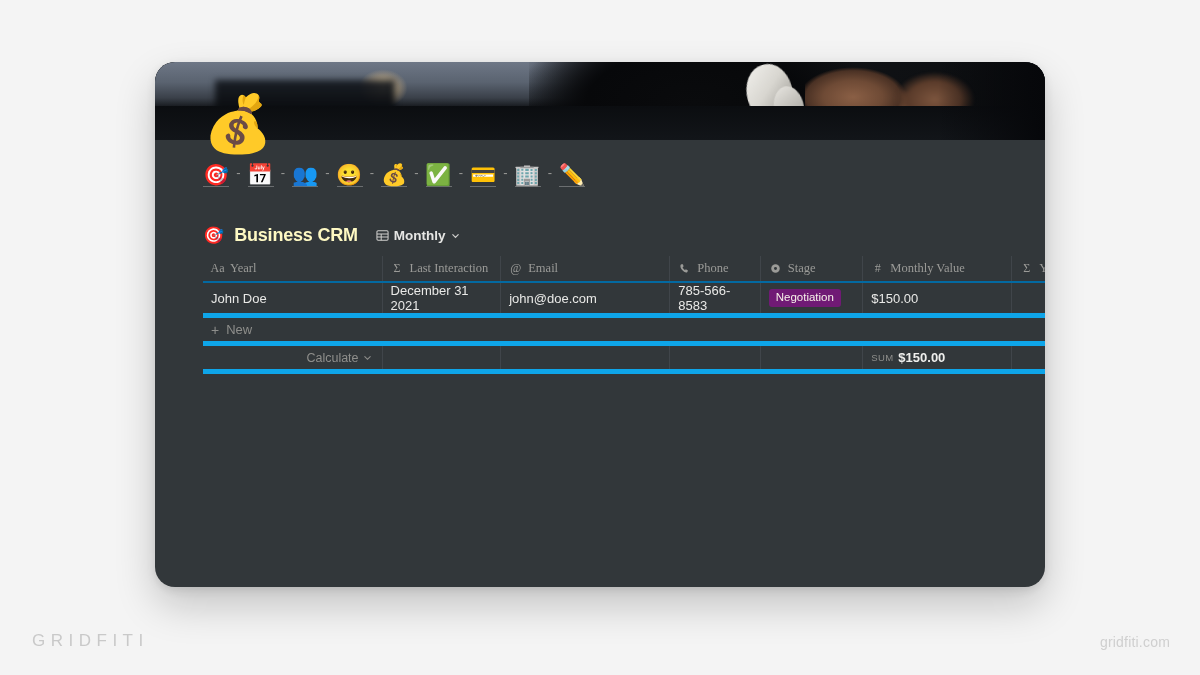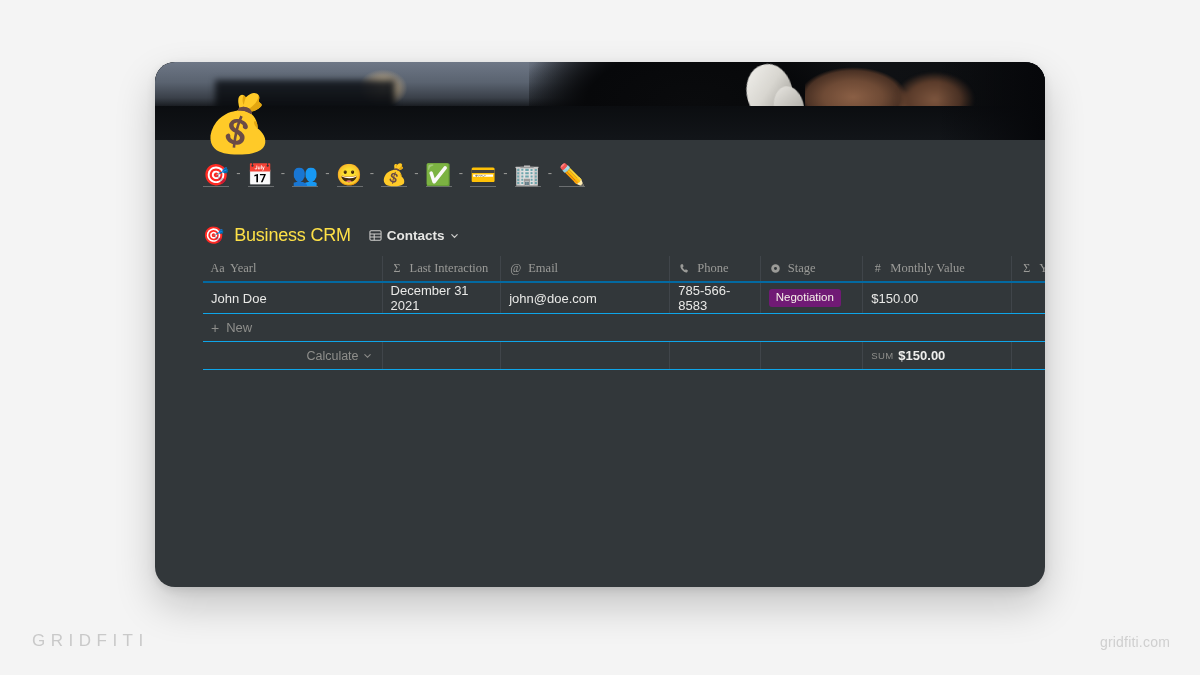--- a/index.html
+++ b/index.html
@@ -201,22 +201,22 @@
     gap: 10px;
   }
   .db-icon {
     font-size: 17px;
     line-height: 1;
     position: relative;
     top: 0px;
   }
   .db-title {
     font-size: 18px;
-    font-weight: 400;
-    color: #fde047;
+    font-weight: 700;
+    color: #fef9c3;
     letter-spacing: -0.2px;
   }
   .db-view {
     display: flex;
     align-items: center;
     gap: 5px;
     margin-left: 8px;
     color: #e6e6e4;
     font-size: 13.5px;
     font-weight: 600;
@@ -259,21 +259,21 @@
     color: #9b9b98;
     font-size: 12px;
     display: inline-flex;
     align-items: center;
     justify-content: center;
     width: 13px;
     flex: none;
   }
   table.db tbody td {
     height: 28px;
-    border-bottom: 1px solid #0ea5e9;
+    border-bottom: 5px solid #0ea5e9;
     color: #e9e9e7;
     font-size: 13px;
   }
   td.cell-name { font-weight: 700; color: #fff; }
   td.num { text-align: right; }
   .badge {
     display: inline-block;
     background: #701a75;
     color: #f7f2e9;
     font-size: 11.5px;
@@ -395,21 +395,21 @@
       <span class="db-title">Business CRM</span>
       <span class="db-view">
         <span>
           <svg width="13" height="13" viewBox="0 0 14 14" fill="none" stroke="#cfcfcd" stroke-width="1.1">
             <rect x="1" y="2" width="12" height="10" rx="1.2"></rect>
             <line x1="1" y1="5.4" x2="13" y2="5.4"></line>
             <line x1="1" y1="8.7" x2="13" y2="8.7"></line>
             <line x1="5.6" y1="5.4" x2="5.6" y2="12"></line>
           </svg>
         </span>
-        <span>Contacts</span>
+        <span>Monthly</span>
         <span class="chev">
           <svg width="9" height="9" viewBox="0 0 10 10" fill="none" stroke="#cfcfcd" stroke-width="1.3" stroke-linecap="round">
             <polyline points="2,4 5,7 8,4"></polyline>
           </svg>
         </span>
       </span>
     </div>
 
     <div class="table-wrap">
       <table class="db">

